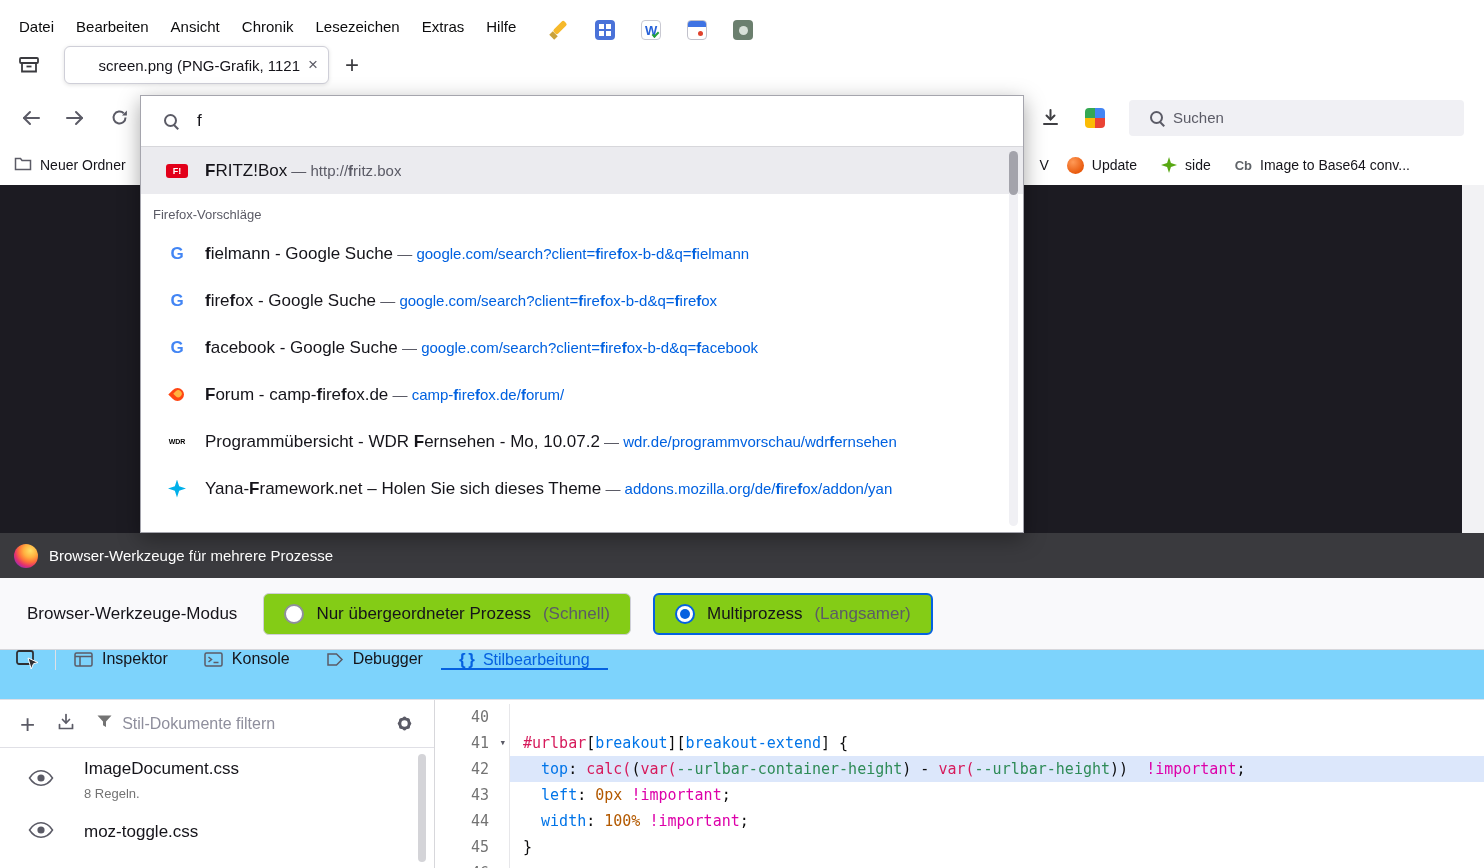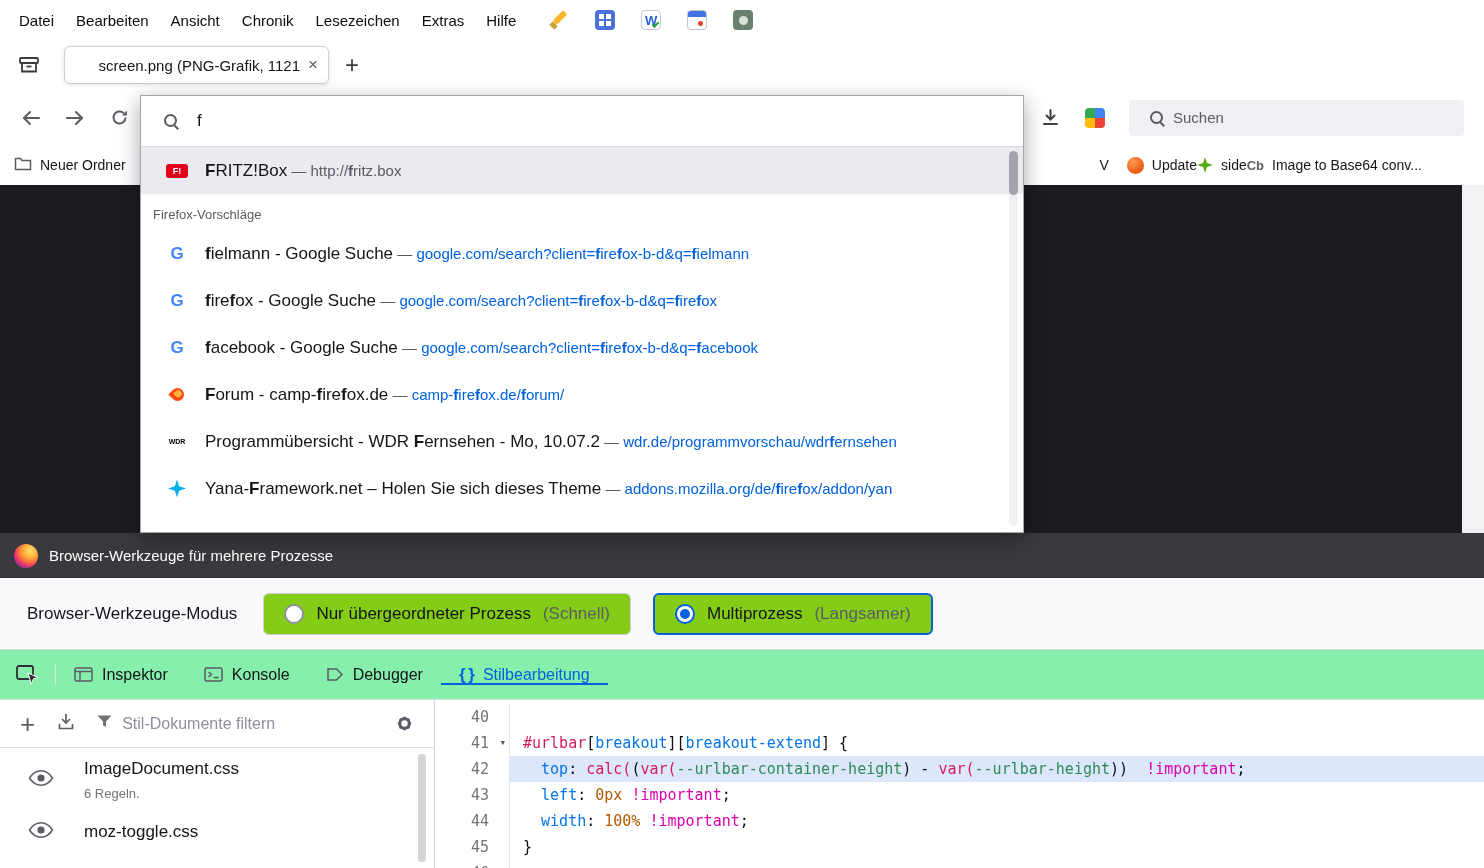--- a/index.html
+++ b/index.html
@@ -2,21 +2,21 @@
 <html><head>
 <meta charset="utf-8">
 <style>
   * { box-sizing: border-box; margin: 0; padding: 0; }
   html,body { width:1484px; height:868px; overflow:hidden; }
   body { font-family:"Liberation Sans", sans-serif; background:#fff; position:relative; color:#15141a; }
 
   
   .browser { height:533px; position:relative; background:#fff; }
 
-  .menubar { height:40px; display:flex; align-items:center; padding-left:8px; background:#fff; }
+  .menubar { height:40px; display:flex; align-items:flex-end; padding-left:8px; background:#fff; }
   .menu-items { display:flex; }
   .menu-item { padding:5px 11px; font-size:15px; color:#0c0c0d; }
   .ext-icons { display:flex; gap:26px; margin-left:22px; align-items:center; }
   .ext-icon { width:20px; height:20px; display:inline-flex; align-items:center; justify-content:center; position:relative; border-radius:4px; }
   .icon-highlighter::before { content:""; position:absolute; left:8px; top:0; width:6px; height:15px; background:#f6b92b; border-radius:2px; transform:rotate(45deg); }
   .icon-highlighter::after { content:""; position:absolute; left:1px; top:13px; width:7px; height:5px; background:#c9a23c; transform:rotate(45deg); }
   .icon-blue-apps { background:#4a72d8; }
   .icon-blue-apps::after { content:""; position:absolute; left:4px; top:4px; width:5px; height:5px; background:#fff; box-shadow:7px 0 #fff, 0 7px #fff, 7px 7px #fff; }
   .icon-grammar { background:#fff; border:1px solid #c9c9d2; }
   .icon-grammar::before { content:"W"; color:#2962d9; font-weight:bold; font-size:13px; }
@@ -41,21 +41,21 @@
   .search-box { width:335px; height:36px; background:#f0f0f4; border-radius:4px; display:flex; align-items:center; padding:0 20px; gap:8px; color:#5b5b66; font-size:15px; margin-left:14px; margin-right:8px; }
 
   .icon-magnifier { position:relative; width:16px; height:16px; display:inline-block; flex:none; color:#5b5b66; }
   .icon-magnifier::before { content:""; position:absolute; left:1px; top:1px; width:9px; height:9px; border:2px solid currentColor; border-radius:50%; }
   .icon-magnifier::after { content:""; position:absolute; left:11px; top:11px; width:6px; height:2px; background:currentColor; transform:rotate(45deg); transform-origin:left center; }
 
   .bookmarksbar { height:40px; display:flex; align-items:center; padding:0 14px; background:#fff; font-size:14px; }
   .bm-item { display:flex; align-items:center; gap:8px; }
   .bm-spacer { flex:1; }
   .bm-cut { margin-right:18px; color:#15141a; }
-  .bm-right { display:flex; margin-right:48px; }
+  .bm-right { display:flex; gap:24px; margin-right:60px; }
   .icon-update { width:17px; height:17px; border-radius:50%; background:radial-gradient(circle at 35% 30%, #ff9a57, #e8590c 72%); }
   .icon-leaf { width:16px; height:16px; background:#58a813; clip-path:polygon(50% 0,62% 38%,100% 50%,62% 62%,50% 100%,38% 62%,0 50%,38% 38%); }
   .icon-cb { font-weight:700; color:#5f6368; font-size:13px; }
 
   .content { height:348px; background:#1c1b22; position:relative; }
   .content-scrollbar { position:absolute; right:0; top:0; width:22px; height:100%; background:#f2f2f4; }
 
   
   .urlbar-popup { position:absolute; left:140px; top:95px; width:884px; height:438px; background:#fff; border:1px solid #a5a5ad; box-shadow:0 6px 20px rgba(0,0,0,0.35); z-index:20; overflow:hidden; }
   .popup-search { height:51px; display:flex; align-items:center; padding:0 22px; gap:18px; border-bottom:1px solid #d7d7db; font-size:17px; color:#15141a; }
@@ -87,21 +87,21 @@
 
   .tb-modebar { height:72px; background:#f9f9fb; display:flex; align-items:center; padding:0 27px; border-bottom:1px solid #d7d7db; font-size:17px; flex:none; }
   .mode-label { margin-right:26px; }
   .mode-pill { display:flex; align-items:center; gap:12px; height:42px; padding:0 20px; border-radius:6px; background:#84cc16; border:1px solid #cfcfd8; margin-right:22px; }
   .mode-pill.selected { border:2px solid #0561e0; }
   .radio { width:20px; height:20px; border-radius:50%; border:2px solid #8f8f9d; background:#fff; flex:none; position:relative; }
   .radio.checked { border-color:#0561e0; }
   .radio.checked::after { content:""; position:absolute; inset:3px; border-radius:50%; background:#0561e0; }
   .hint { color:#5b5b66; }
 
-  .tb-tabs { height:50px; display:flex; align-items:center; border-bottom:1px solid #e0e0e6; background:#86efac; flex:none; }
+  .tb-tabs { height:50px; display:flex; align-items:flex-start; border-bottom:1px solid #e0e0e6; background:#7dd3fc; flex:none; }
   .pick-btn { width:56px; display:flex; align-items:center; justify-content:center; border-right:1px solid #e0e0e6; }
   .tb-tab { display:flex; align-items:center; gap:9px; padding:0 18px; font-size:16px; color:#15141a; position:relative; }
   .tb-tab .tab-icon { color:#5b5b66; display:inline-flex; align-items:center; }
   .tb-tab.active { color:#0561e0; }
   .tb-tab.active .tab-icon { color:#0561e0; }
   .tb-tab.active::after { content:""; position:absolute; left:0; right:0; bottom:0; height:2px; background:#0561e0; }
   .icon-braces::after { content:"{ }"; font-weight:700; font-size:17px; letter-spacing:-1px; }
 
   .tb-main { flex:1; display:flex; overflow:hidden; }
   .se-sidebar { width:435px; flex:none; border-right:1px solid #d7d7db; display:flex; flex-direction:column; position:relative; }
@@ -383,21 +383,21 @@
         </span>
       </div>
       <div class="se-list" id="sheet-list">
           <div class="sheet-item">
             <span class="eye"><svg width="26" height="16" viewBox="0 0 26 16">
                 <path d="M1.5 8C5 2.5 9 0.8 13 0.8S21 2.5 24.5 8C21 13.5 17 15.2 13 15.2S5 13.5 1.5 8Z" fill="none" stroke="#5b5b66" stroke-width="1.5"></path>
                 <circle cx="13" cy="8" r="3.6" fill="#5b5b66"></circle>
               </svg></span>
             <span>
               <div class="sheet-name">ImageDocument.css</div>
-              <div class="sheet-info">6 Regeln.</div>
+              <div class="sheet-info">8 Regeln.</div>
             </span>
           </div>
           <div class="sheet-item">
             <span class="eye"><svg width="26" height="16" viewBox="0 0 26 16">
                 <path d="M1.5 8C5 2.5 9 0.8 13 0.8S21 2.5 24.5 8C21 13.5 17 15.2 13 15.2S5 13.5 1.5 8Z" fill="none" stroke="#5b5b66" stroke-width="1.5"></path>
                 <circle cx="13" cy="8" r="3.6" fill="#5b5b66"></circle>
               </svg></span>
             <span>
               <div class="sheet-name">moz-toggle.css</div>
             </span>

